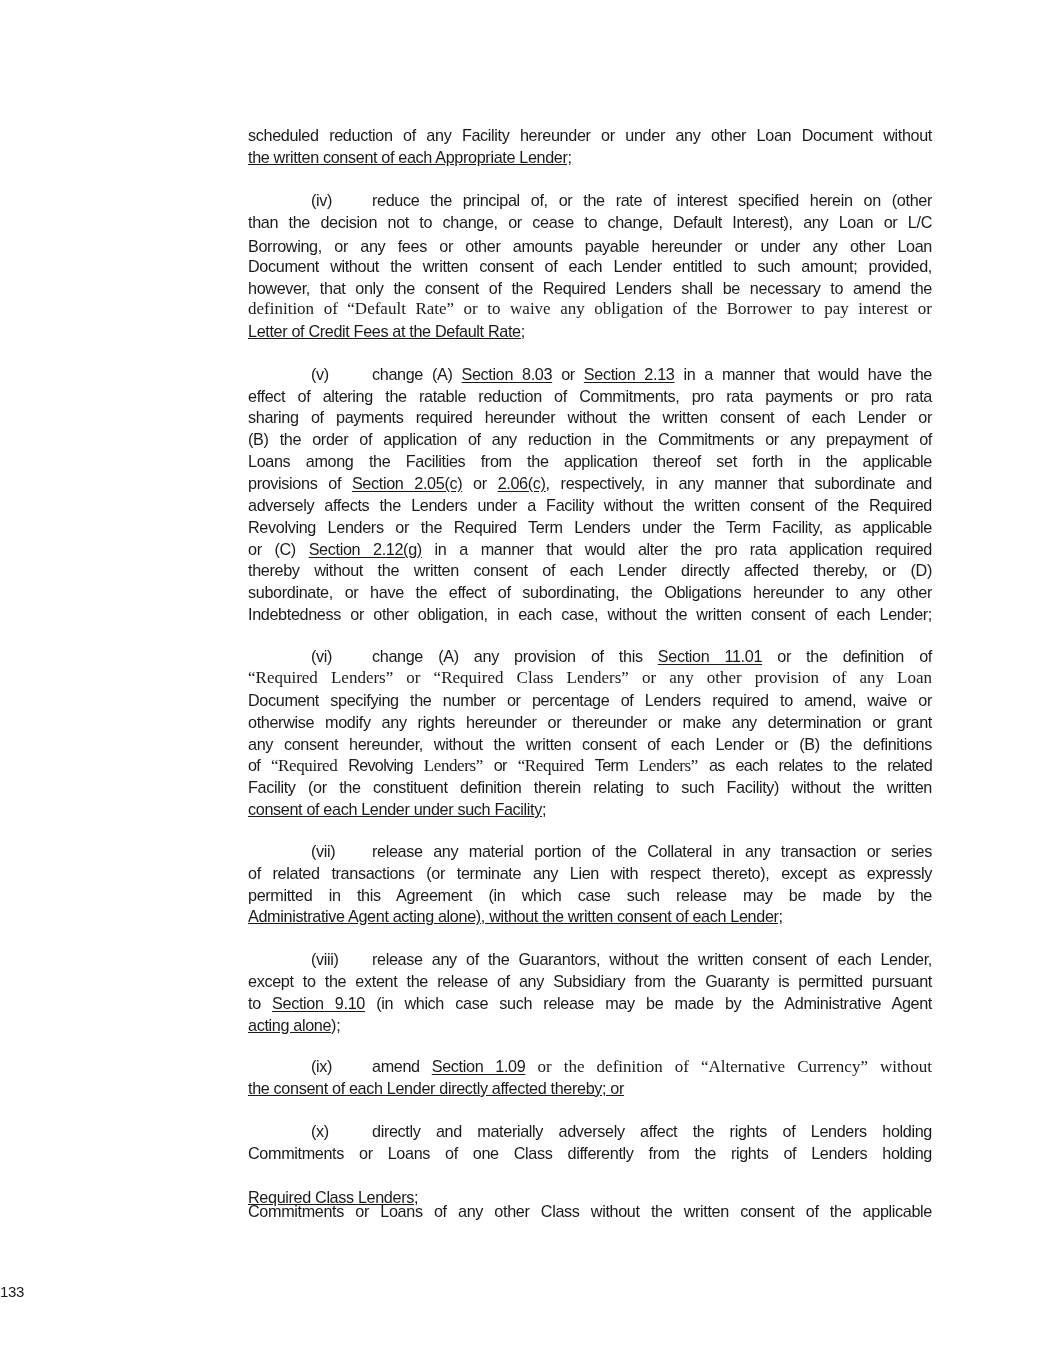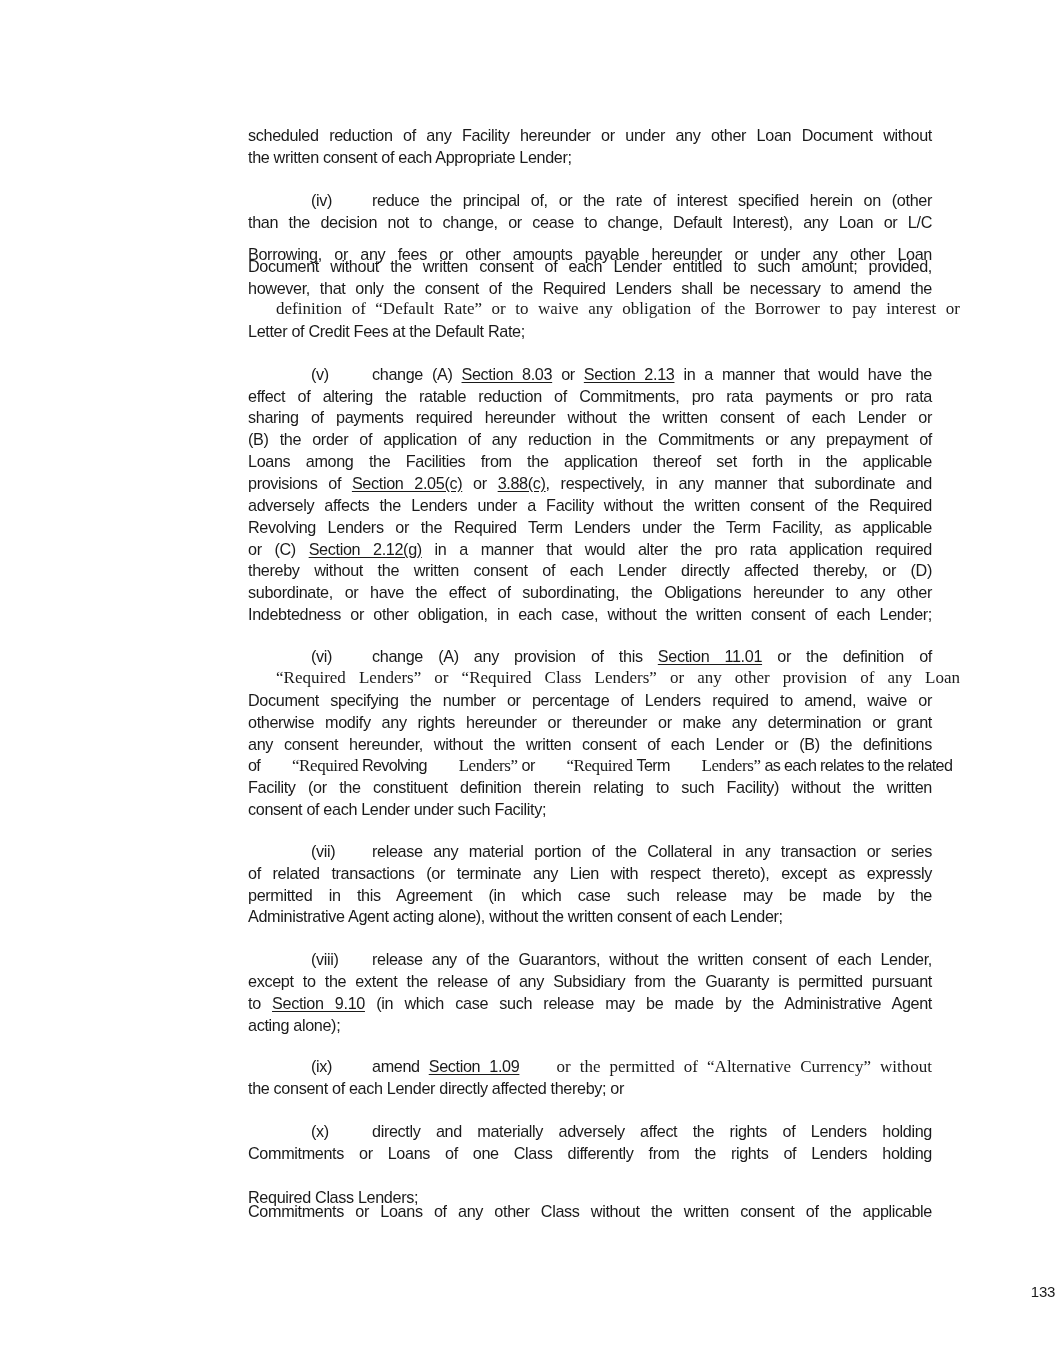--- a/index.html
+++ b/index.html
@@ -5,57 +5,57 @@
   html, body { margin: 0; padding: 0; background: #ffffff; }
   body { width: 1055px; height: 1365px; position: relative; overflow: hidden; }
   .page { position: absolute; left: 0; top: 0; width: 1055px; height: 1365px; background: #ffffff; }
   .line {
     position: absolute; left: 248px; width: 684px;
     font-family: "Liberation Sans", sans-serif;
     font-size: 16.2px; line-height: 22px; color: #1a1a1a;
     white-space: nowrap; letter-spacing: -0.35px;
     text-align: justify; text-align-last: justify;
   }
-  .line.last { text-align-last: left; }
+  .line.last { text-align-last: left; text-decoration: underline; }
   .line.first { left: 311px; width: 621px; }
   .num { display: inline-block; width: 61px; text-align: left; }
-  .serif { font-family: "Liberation Serif", serif; font-size: 17px; letter-spacing: 0; margin-left: 28px; }
+  .serif { font-family: "Liberation Serif", serif; font-size: 17px; letter-spacing: 0; }
   .u { text-decoration: underline; text-underline-offset: 2px; }
   .pagenum {
-    position: absolute; left: 0; width: 1055px; top: 1283px; text-align: right;
+    position: absolute; left: 0; width: 1055px; top: 1283px; text-align: left;
     font-family: "Liberation Sans", sans-serif; font-size: 15px; color: #1a1a1a; letter-spacing: -0.3px;
   }
 </style>
 </head>
 <body>
 
 <div class="page">
 
   <div>
     <div class="line" style="top:124px">scheduled reduction of any Facility hereunder or under any other Loan Document without</div>
     <div class="line last" style="top:146px">the written consent of each Appropriate Lender;</div>
   </div>
 
   <div>
     <div class="line first" style="top:189px"><span class="num">(iv)</span><span>reduce the principal of, or the rate of interest specified herein on (other</span></div>
     <div class="line" style="top:211px">than the decision not to change, or cease to change, Default Interest), any Loan or L/C</div>
-    <div class="line" style="top:243px">Borrowing, or any fees or other amounts payable hereunder or under any other Loan</div>
+    <div class="line" style="top:235px">Borrowing, or any fees or other amounts payable hereunder or under any other Loan</div>
     <div class="line" style="top:255px">Document without the written consent of each Lender entitled to such amount; provided,</div>
     <div class="line" style="top:277px">however, that only the consent of the Required Lenders shall be necessary to amend the</div>
     <div class="line serif" style="top:298px">definition of “Default Rate” or to waive any obligation of the Borrower to pay interest or</div>
     <div class="line last" style="top:320px">Letter of Credit Fees at the Default Rate;</div>
   </div>
 
   <div>
     <div class="line first" style="top:363px"><span class="num">(v)</span><span>change (A) </span><span class="u">Section 8.03</span><span> or </span><span class="u">Section 2.13</span><span> in a manner that would have the</span></div>
     <div class="line" style="top:385px">effect of altering the ratable reduction of Commitments, pro rata payments or pro rata</div>
     <div class="line" style="top:406px">sharing of payments required hereunder without the written consent of each Lender or</div>
     <div class="line" style="top:428px">(B) the order of application of any reduction in the Commitments or any prepayment of</div>
     <div class="line" style="top:450px">Loans among the Facilities from the application thereof set forth in the applicable</div>
-    <div class="line" style="top:472px"><span>provisions of </span><span class="u">Section 2.05(c)</span><span> or </span><span class="u">3.88(c)</span><span>, respectively, in any manner that subordinate and</span></div>
+    <div class="line" style="top:472px"><span>provisions of </span><span class="u">Section 2.05(c)</span><span> or </span><span class="u">2.06(c)</span><span>, respectively, in any manner that subordinate and</span></div>
     <div class="line" style="top:494px">adversely affects the Lenders under a Facility without the written consent of the Required</div>
     <div class="line" style="top:516px">Revolving Lenders or the Required Term Lenders under the Term Facility, as applicable</div>
     <div class="line" style="top:538px"><span>or (C) </span><span class="u">Section 2.12(g)</span><span> in a manner that would alter the pro rata application required</span></div>
     <div class="line" style="top:559px">thereby without the written consent of each Lender directly affected thereby, or (D)</div>
     <div class="line" style="top:581px">subordinate, or have the effect of subordinating, the Obligations hereunder to any other</div>
     <div class="line" style="top:603px">Indebtedness or other obligation, in each case, without the written consent of each Lender;</div>
   </div>
 
   <div>
     <div class="line first" style="top:645px"><span class="num">(vi)</span><span>change (A) any provision of this </span><span class="u">Section 11.01</span><span> or the definition of</span></div>
@@ -76,21 +76,21 @@
   </div>
 
   <div>
     <div class="line first" style="top:948px"><span class="num">(viii)</span><span>release any of the Guarantors, without the written consent of each Lender,</span></div>
     <div class="line" style="top:970px">except to the extent the release of any Subsidiary from the Guaranty is permitted pursuant</div>
     <div class="line" style="top:992px"><span>to </span><span class="u">Section 9.10</span><span> (in which case such release may be made by the Administrative Agent</span></div>
     <div class="line last" style="top:1014px">acting alone);</div>
   </div>
 
   <div>
-    <div class="line first" style="top:1055px"><span class="num">(ix)</span><span>amend </span><span class="u">Section 1.09</span><span class="serif"> or the permitted of “Alternative Currency” without</span></div>
+    <div class="line first" style="top:1055px"><span class="num">(ix)</span><span>amend </span><span class="u">Section 1.09</span><span class="serif"> or the definition of “Alternative Currency” without</span></div>
     <div class="line last" style="top:1077px">the consent of each Lender directly affected thereby; or</div>
   </div>
 
   <div>
     <div class="line first" style="top:1120px"><span class="num">(x)</span><span>directly and materially adversely affect the rights of Lenders holding</span></div>
     <div class="line" style="top:1142px">Commitments or Loans of one Class differently from the rights of Lenders holding</div>
     <div class="line" style="top:1200px">Commitments or Loans of any other Class without the written consent of the applicable</div>
     <div class="line last" style="top:1186px">Required Class Lenders;</div>
   </div>
 

